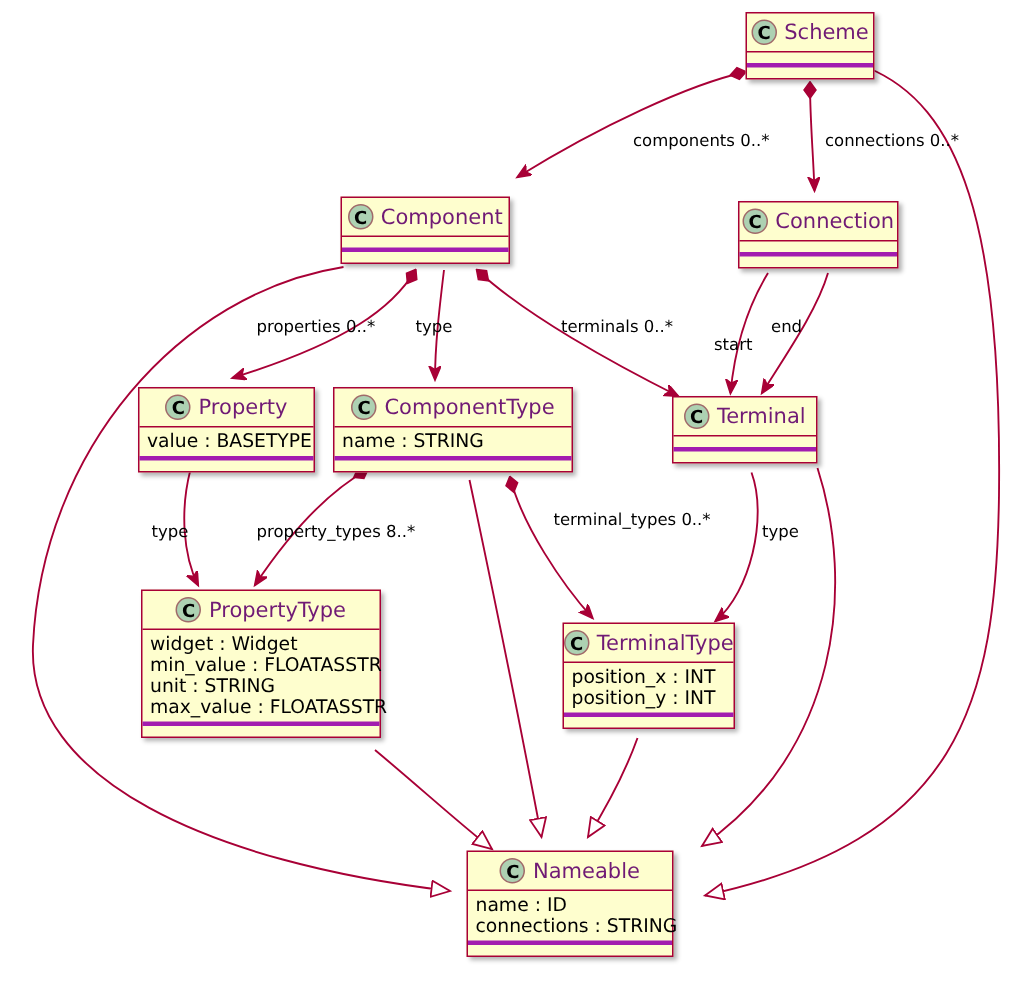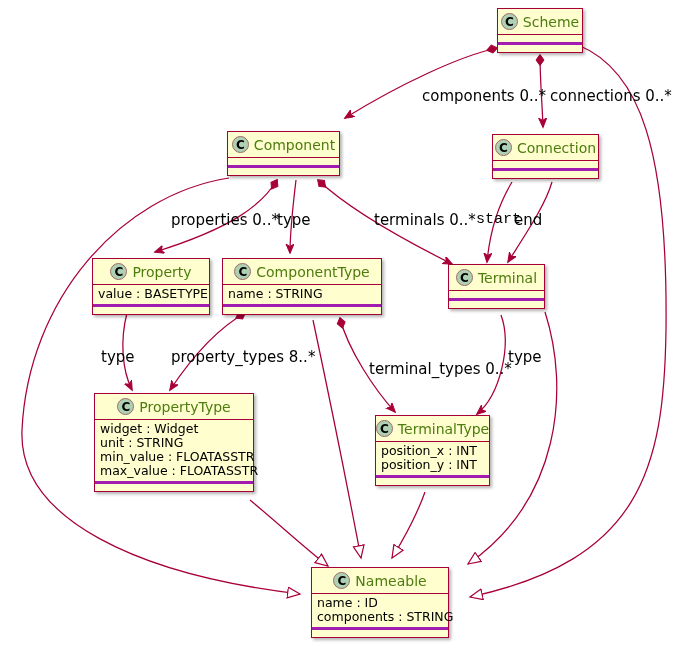--- a/index.html
+++ b/index.html
@@ -9,27 +9,27 @@
   svg.edges{position:absolute;left:0;top:0;width:675px;height:654px;pointer-events:none;}
 
   .uml-class{position:absolute;background:#FEFECE;border:1px solid #A80036;
              box-shadow:2px 2px 3px rgba(0,0,0,0.30);box-sizing:border-box;}
   .uml-head{padding:4px 9px 4px 9px;display:flex;align-items:center;justify-content:center;
             gap:5px;border-bottom:1px solid #A80036;}
   .cls-badge{width:17px;height:17px;border-radius:50%;background:#ADD1B2;
              border:1.3px solid #A06A6A;display:inline-flex;align-items:center;
              justify-content:center;font-size:12px;font-weight:bold;color:#000;
              line-height:1;flex:none;box-sizing:border-box;}
-  .cls-title{font-size:14px;color:#4d7c0f;white-space:nowrap;}
+  .cls-title{font-size:14px;color:#701a75;white-space:nowrap;}
   .uml-attrs{padding:2px 5px 3px 5px;border-bottom:3px solid #a21caf;}
   .uml-attrs.empty{padding:0;height:7px;}
   .attr{font-size:12.5px;color:#000;white-space:nowrap;line-height:14px;}
   .uml-ops{height:7px;}
 
-  .edge-label{position:absolute;font-size:15px;color:#000;white-space:nowrap;}
+  .edge-label{position:absolute;font-size:11px;color:#000;white-space:nowrap;}
 </style>
 </head>
 <body>
 
 <div id="diagram">
 
   <svg class="edges" viewBox="0 0 675 654" xmlns="http://www.w3.org/2000/svg">
     <defs>
       <marker id="open-arrow" markerWidth="12" markerHeight="12" refX="9" refY="4" orient="auto" markerUnits="userSpaceOnUse">
         <path d="M0,0 L9,4 L0,8" fill="none" stroke="#A80036" stroke-width="1.2"></path>
@@ -142,22 +142,22 @@
     <div class="uml-ops"></div>
   </div>
 
   <div class="uml-class" style="left:94px;top:393px;width:160px;">
     <div class="uml-head">
       <span class="cls-badge">C</span>
       <span class="cls-title">PropertyType</span>
     </div>
     <div class="uml-attrs">
       <div class="attr">widget : Widget</div>
+      <div class="attr">min_value : FLOATASSTR</div>
       <div class="attr">unit : STRING</div>
-      <div class="attr">min_value : FLOATASSTR</div>
       <div class="attr">max_value : FLOATASSTR</div>
     </div>
     <div class="uml-ops"></div>
   </div>
 
   <div class="uml-class" style="left:375px;top:415px;width:115px;">
     <div class="uml-head">
       <span class="cls-badge">C</span>
       <span class="cls-title">TerminalType</span>
     </div>
@@ -168,40 +168,40 @@
     <div class="uml-ops"></div>
   </div>
 
   <div class="uml-class" style="left:311px;top:567px;width:138px;">
     <div class="uml-head">
       <span class="cls-badge">C</span>
       <span class="cls-title">Nameable</span>
     </div>
     <div class="uml-attrs">
       <div class="attr">name : ID</div>
-      <div class="attr">components : STRING</div>
+      <div class="attr">connections : STRING</div>
     </div>
     <div class="uml-ops"></div>
   </div>
 
   <div class="edge-label" style="left:422px;top:87px;">components 0..*</div>
 
   <div class="edge-label" style="left:550px;top:87px;">connections 0..*</div>
 
   <div class="edge-label" style="left:171px;top:211px;">properties 0..*</div>
 
   <div class="edge-label" style="left:277px;top:211px;">type</div>
 
   <div class="edge-label" style="left:374px;top:211px;">terminals 0..*</div>
 
-  <div class="edge-label" style="left:476px;top:211px;font-family:Liberation Mono, monospace;">start</div>
+  <div class="edge-label" style="left:476px;top:223px;">start</div>
 
   <div class="edge-label" style="left:514px;top:211px;">end</div>
 
   <div class="edge-label" style="left:101px;top:348px;">type</div>
 
   <div class="edge-label" style="left:171px;top:348px;">property_types 8..*</div>
 
-  <div class="edge-label" style="left:369px;top:360px;">terminal_types 0..*</div>
+  <div class="edge-label" style="left:369px;top:340px;">terminal_types 0..*</div>
 
   <div class="edge-label" style="left:508px;top:348px;">type</div>
 
 </div>
 
 </body></html>

